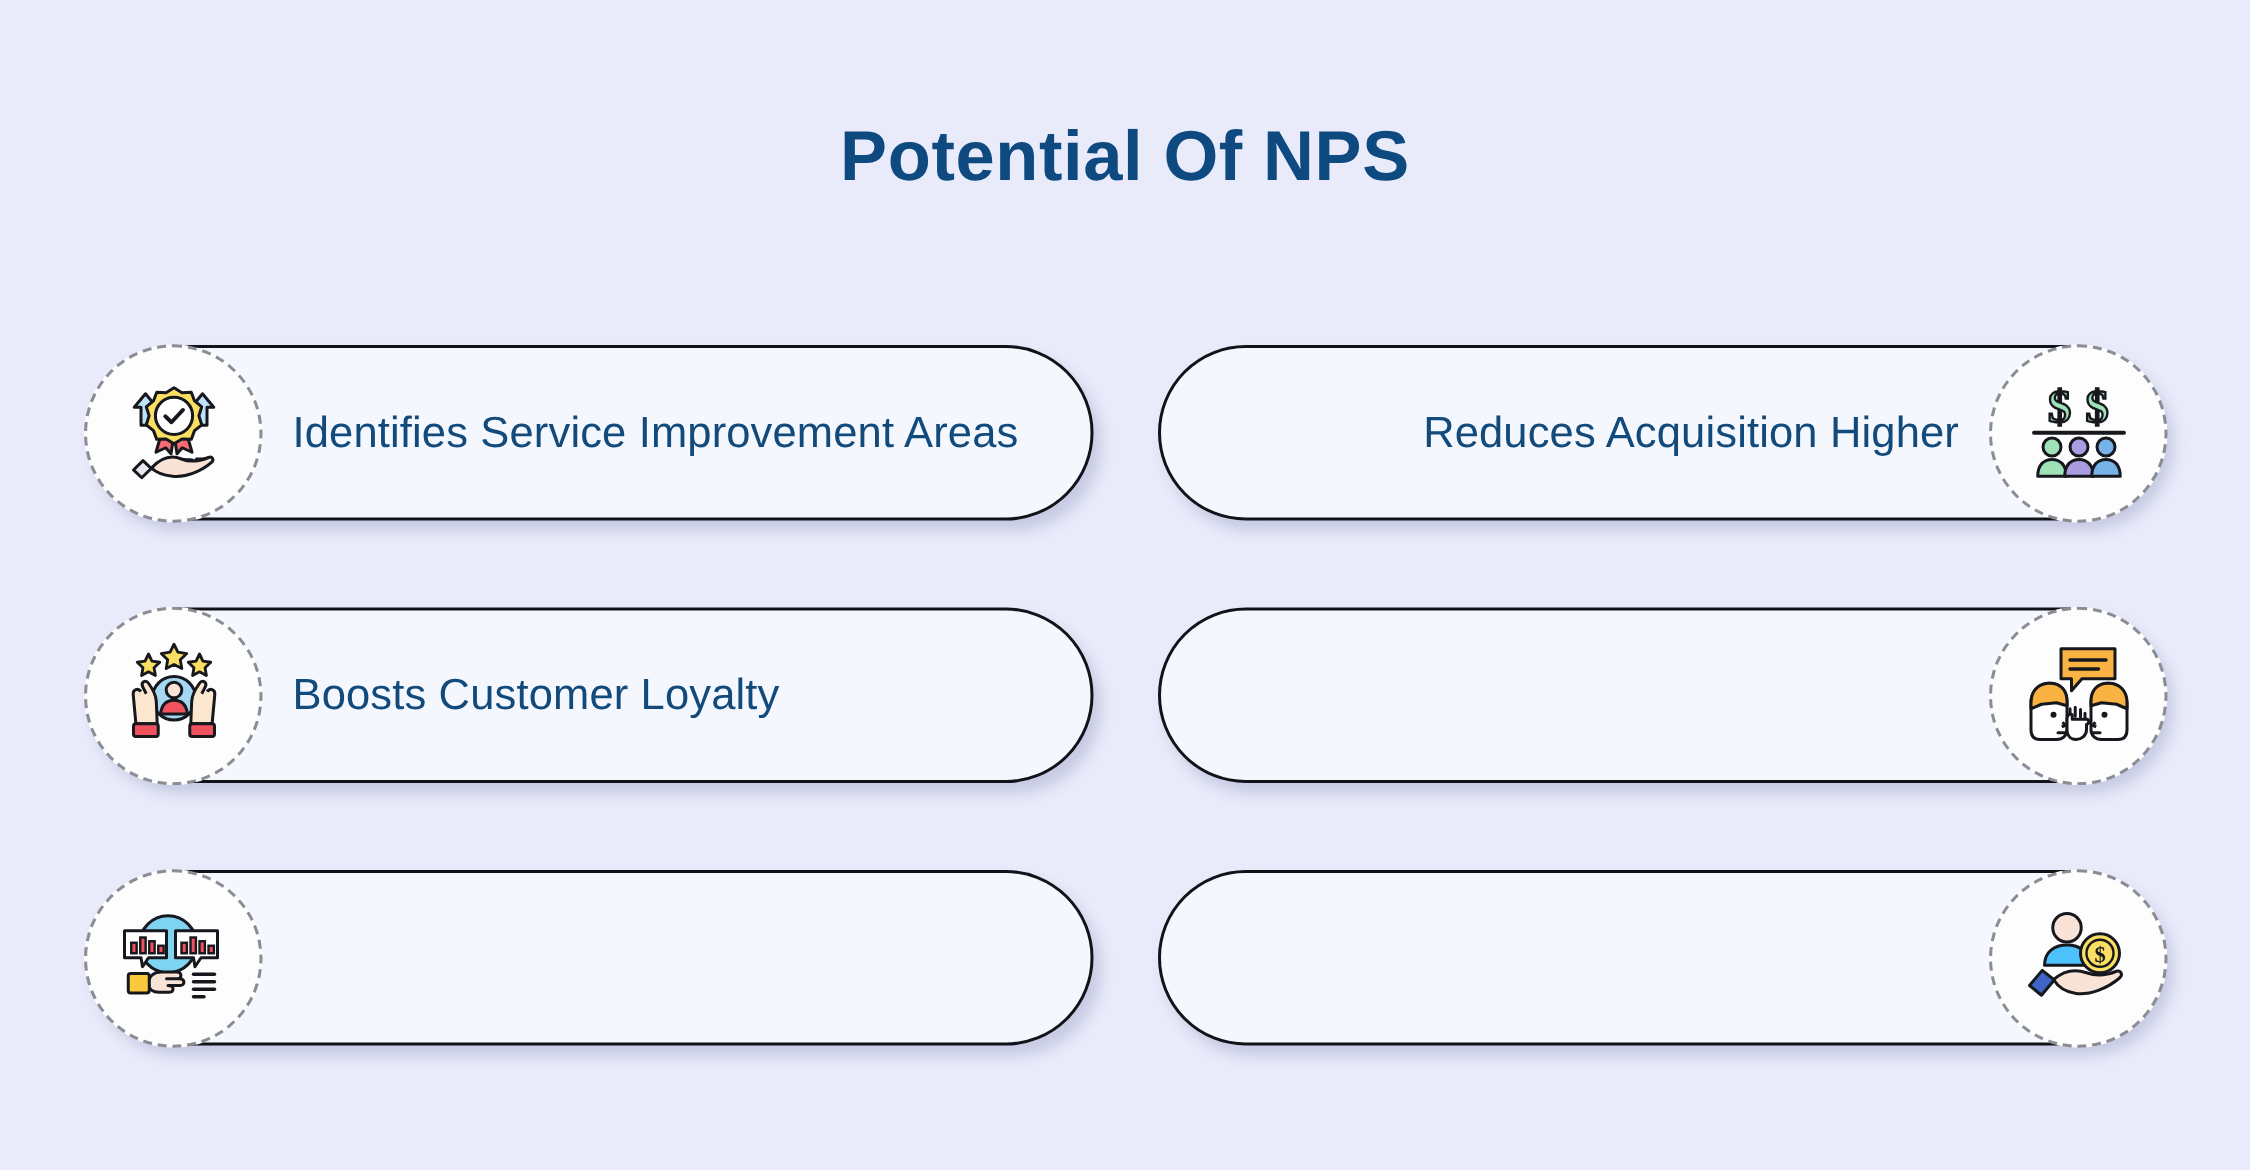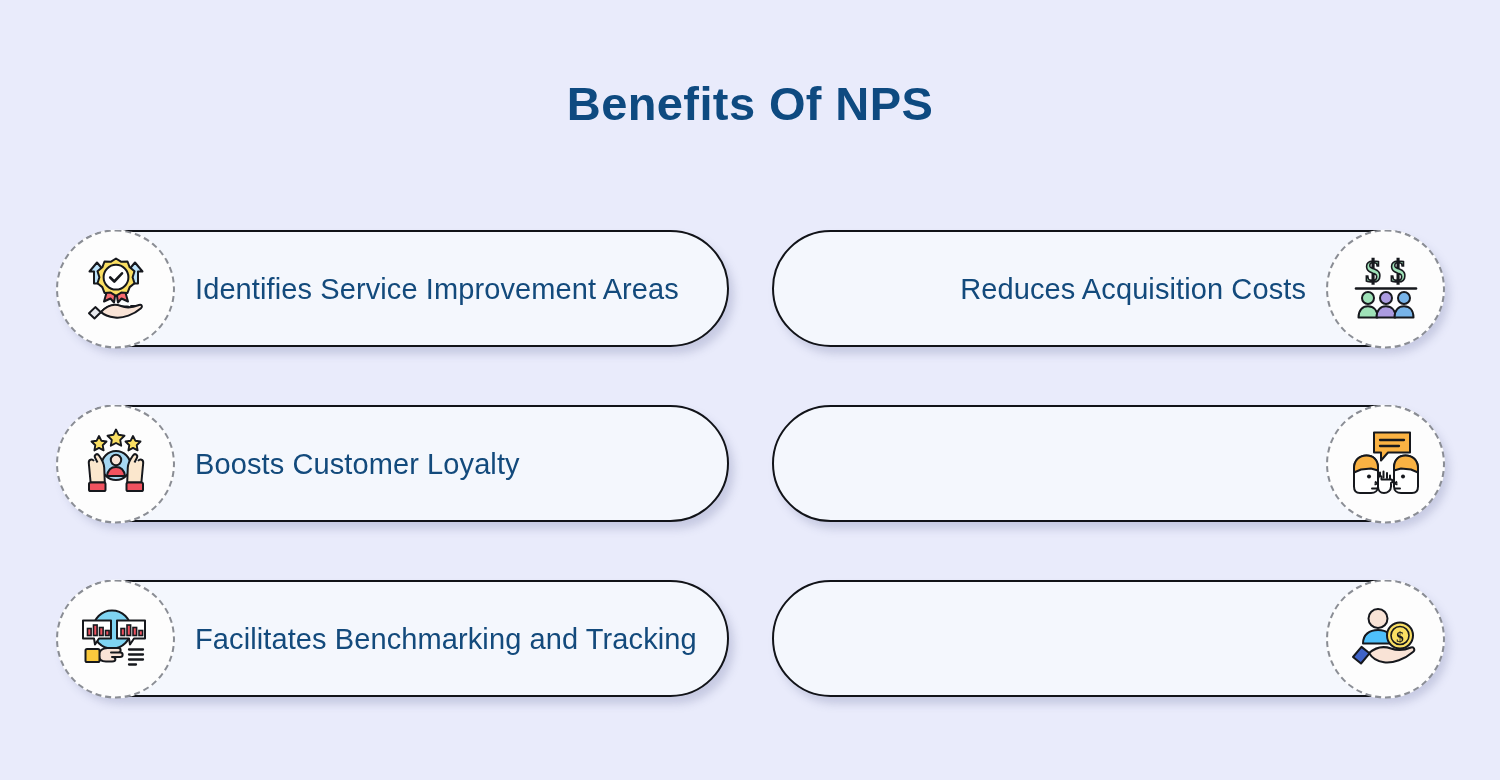--- a/index.html
+++ b/index.html
@@ -98,21 +98,21 @@
   }
   .col-right .card-label {
     left: 26px;
     right: 136px;
     text-align: right;
   }
 </style>
 </head>
 <body>
 
-<div id="page-title">Benefits Of NPS</div>
+<div id="page-title">Potential Of NPS</div>
 
 <div id="cards-grid">
 
   <div class="card col-left row-2">
     <div class="icon-circle">
       <svg width="78" height="78" viewBox="0 0 78 78">
 
         <path d="M22 11.5 L24.3 16.2 L29.5 17 L25.7 20.7 L26.6 25.9 L22 23.4 L17.4 25.9 L18.3 20.7 L14.5 17 L19.7 16.2 Z" fill="#fadf63" stroke="#16181d" stroke-width="1.9" stroke-linejoin="round"></path>
         <path d="M56 11.5 L58.3 16.2 L63.5 17 L59.7 20.7 L60.6 25.9 L56 23.4 L51.4 25.9 L52.3 20.7 L48.5 17 L53.7 16.2 Z" fill="#fadf63" stroke="#16181d" stroke-width="1.9" stroke-linejoin="round"></path>
         <path d="M39 5 L41.6 10.3 L47.5 11.2 L43.2 15.4 L44.2 21.2 L39 18.5 L33.8 21.2 L34.8 15.4 L30.5 11.2 L36.4 10.3 Z" fill="#fadf63" stroke="#16181d" stroke-width="1.9" stroke-linejoin="round"></path>
@@ -183,21 +183,20 @@
                  L43 53 C46.5 53 46.5 57.5 43 57.5 L35 57.5 C39.5 57.5 39.5 62 35 62 L29 62
                  C25 62 22 60 22 56 Z" fill="#f9e3d6" stroke="#16181d" stroke-width="2" stroke-linejoin="round"></path>
         <rect x="8.5" y="49.5" width="14" height="13" rx="1.6" fill="#fac93d" stroke="#16181d" stroke-width="2"></rect>
 
         <line x1="52" y1="50" x2="66" y2="50" stroke="#16181d" stroke-width="2.3" stroke-linecap="round"></line>
         <line x1="52" y1="55" x2="66" y2="55" stroke="#16181d" stroke-width="2.3" stroke-linecap="round"></line>
         <line x1="52" y1="60" x2="66" y2="60" stroke="#16181d" stroke-width="2.3" stroke-linecap="round"></line>
         <line x1="52" y1="65" x2="59" y2="65" stroke="#16181d" stroke-width="2.3" stroke-linecap="round"></line>
       </svg>
     </div>
-    <div class="card-label">Facilitates Benchmarking and Tracking</div>
   </div>
 
   <div class="card col-right row-1">
     <div class="icon-circle">
       <svg width="78" height="78" viewBox="0 0 78 78">
 
         <text x="26" y="32" font-family="'Liberation Serif', serif" font-size="31" font-weight="bold" fill="#9fe2b8" stroke="#16181d" stroke-width="1.6" text-anchor="middle">$</text>
 
         <text x="51" y="32" font-family="'Liberation Serif', serif" font-size="31" font-weight="bold" fill="#9fe2b8" stroke="#16181d" stroke-width="1.6" text-anchor="middle">$</text>
 
@@ -206,21 +205,21 @@
         <circle cx="21" cy="48.5" r="6" fill="#9fe2b8" stroke="#16181d" stroke-width="2"></circle>
         <path d="M11.5 68 C11.5 60.5 15.5 56.8 21 56.8 C26.5 56.8 30.5 60.5 30.5 68 Z" fill="#9fe2b8" stroke="#16181d" stroke-width="2" stroke-linejoin="round"></path>
 
         <circle cx="39" cy="48.5" r="6" fill="#ab9be0" stroke="#16181d" stroke-width="2"></circle>
         <path d="M29.5 68 C29.5 60.5 33.5 56.8 39 56.8 C44.5 56.8 48.5 60.5 48.5 68 Z" fill="#ab9be0" stroke="#16181d" stroke-width="2" stroke-linejoin="round"></path>
 
         <circle cx="57" cy="48.5" r="6" fill="#77b3e8" stroke="#16181d" stroke-width="2"></circle>
         <path d="M47.5 68 C47.5 60.5 51.5 56.8 57 56.8 C62.5 56.8 66.5 60.5 66.5 68 Z" fill="#77b3e8" stroke="#16181d" stroke-width="2" stroke-linejoin="round"></path>
       </svg>
     </div>
-    <div class="card-label">Reduces Acquisition Costs</div>
+    <div class="card-label">Reduces Acquisition Higher</div>
   </div>
 
   <div class="card col-right row-2">
     <div class="icon-circle">
       <svg width="78" height="78" viewBox="0 0 78 78">
 
         <path d="M27 8 L63 8 L63 28 L41 28 L34 36 L34 28 L27 28 Z" fill="#fab243" stroke="#16181d" stroke-width="2" stroke-linejoin="round"></path>
         <line x1="33" y1="15.5" x2="57" y2="15.5" stroke="#16181d" stroke-width="2.3" stroke-linecap="round"></line>
         <line x1="33" y1="21.5" x2="52" y2="21.5" stroke="#16181d" stroke-width="2.3" stroke-linecap="round"></line>
 

